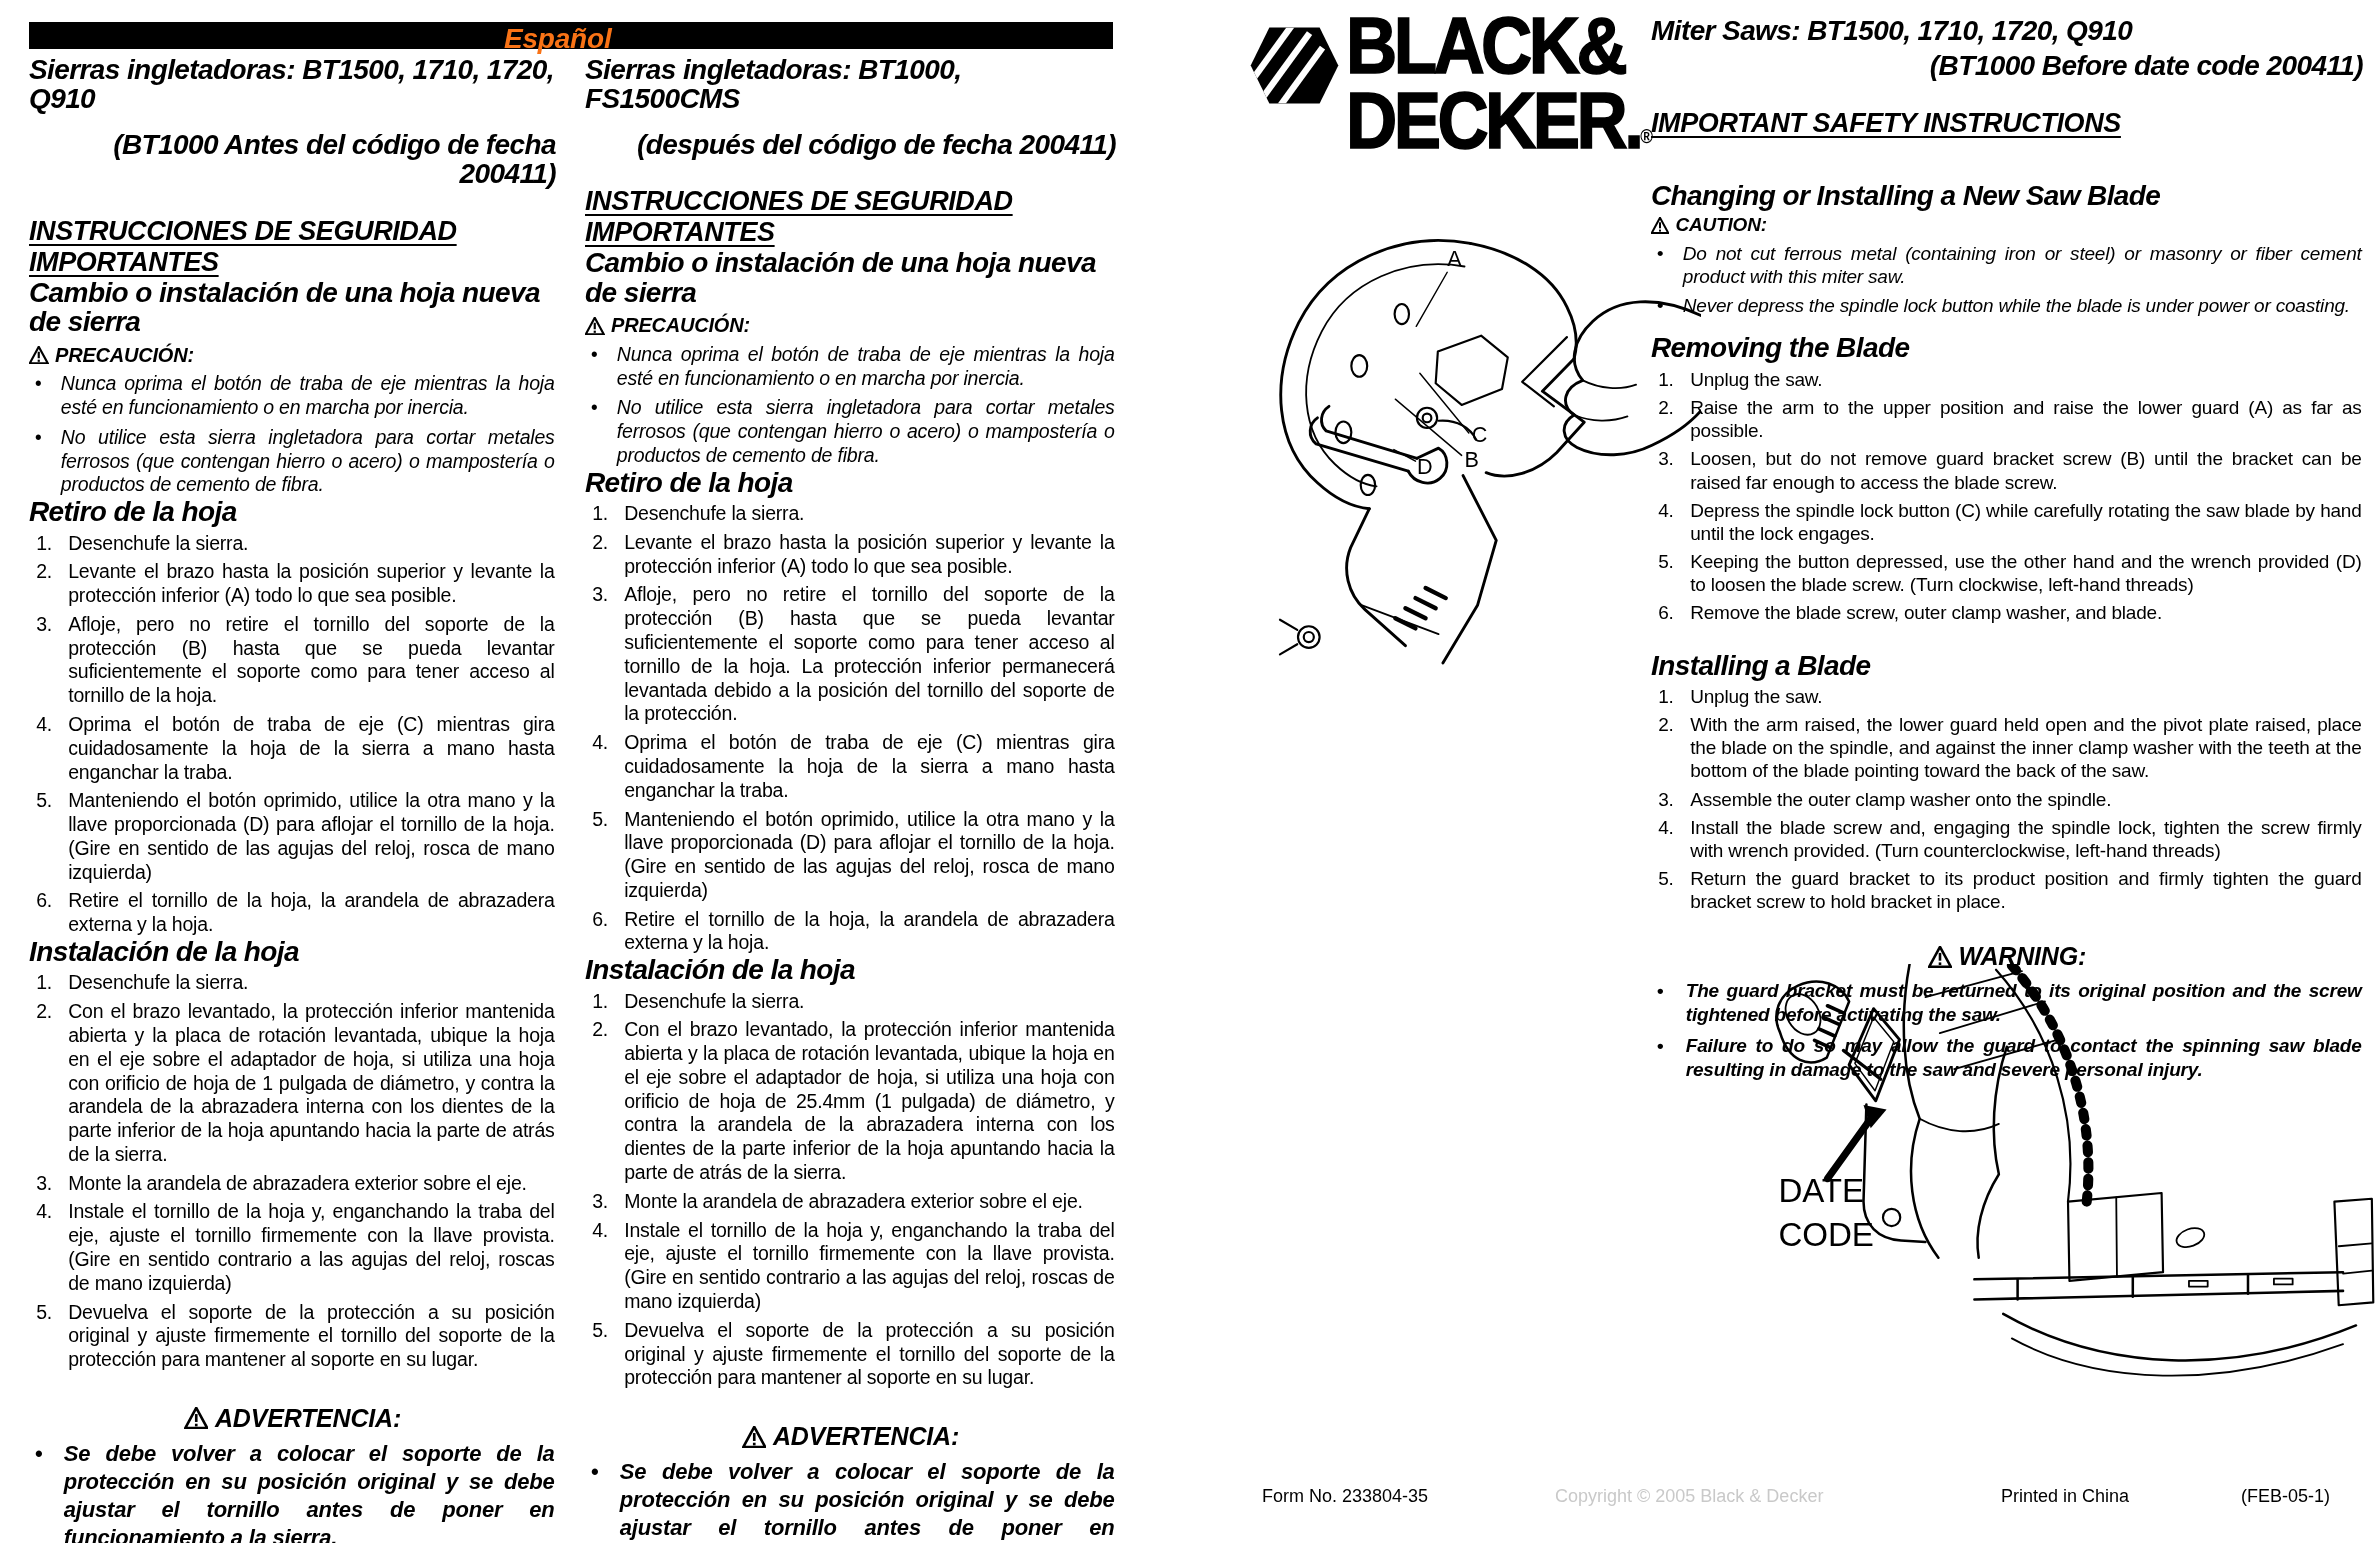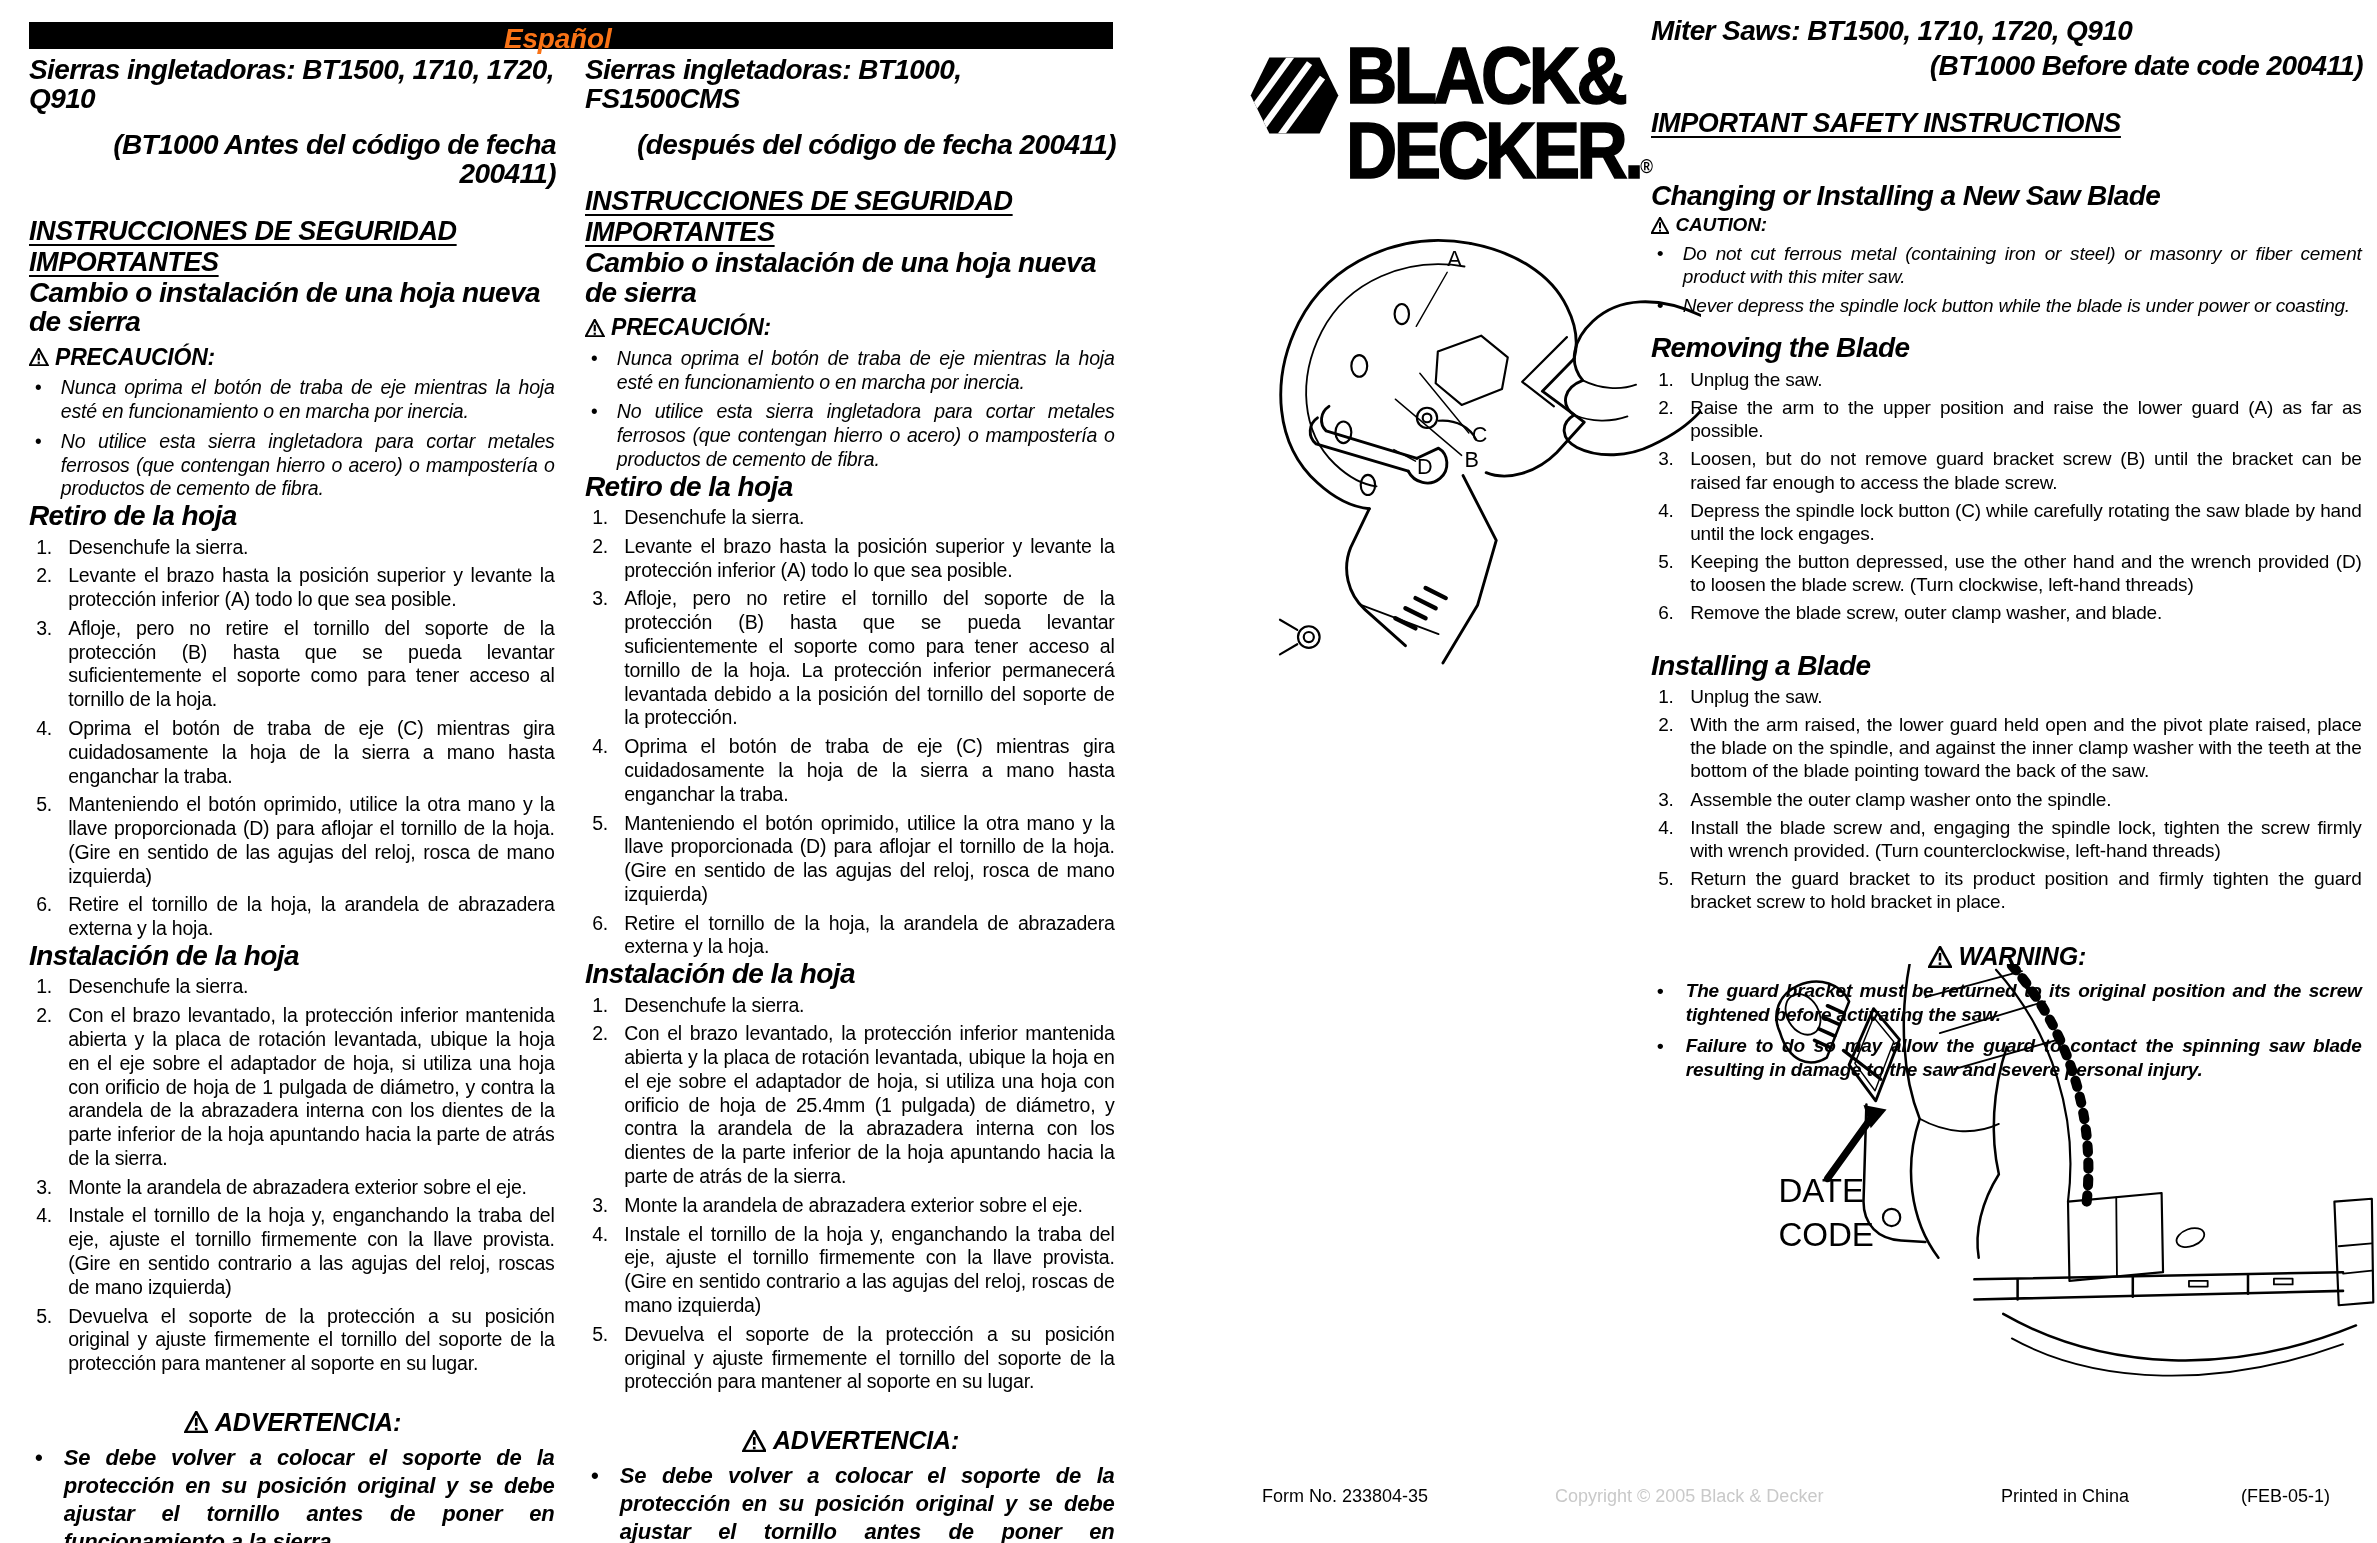--- a/index.html
+++ b/index.html
@@ -21,38 +21,38 @@
   .doc-subtitle{font-size:28px; font-weight:700; font-style:italic; line-height:1.05; letter-spacing:-0.6px; margin-top:16px;text-align:right;}
   .safety-heading{
     font-size:27px; font-weight:700; font-style:italic; text-align:left; line-height:1.15;
     margin-top:27px; text-decoration:underline; text-decoration-thickness:2.2px; text-underline-offset:3.6px;
     letter-spacing:-0.4px;
   }
   .section-heading{font-size:28px; font-weight:700; font-style:italic; line-height:1.05;
     letter-spacing:-0.6px;}
   .section-heading.tight{margin-top:42px;}
   .alert-row{display:flex; align-items:center; gap:6.5px; margin-top:7.2px;
-    font-size:23px; font-weight:700; font-style:italic;}
+    font-size:20px; font-weight:700; font-style:italic;}
   .alert-row.big{font-size:25px; margin-top:32px;justify-content:center;}
   .tri{flex:0 0 auto; display:block;}
   
   .bullet{display:flex; margin-top:5.8px; font-size:19.5px; font-style:italic; line-height:1.22;}
   .bullet::before{content:"\2022"; flex:0 0 26px; padding-left:5.8px;}
   .bullet .txt{flex:1; text-align:justify; padding-right:1.4px;}
   .bullet.boldit{font-weight:700; font-size:22px; line-height:1.27; margin-top:7.2px;}
   .bullet.boldit::before{flex:0 0 29px;}
   
   .steps{counter-reset:step; margin-top:2.9px;}
   .step{display:flex; margin-top:5px; font-size:19.5px; line-height:1.22;}
   .step::before{counter-increment:step; content:counter(step) "."; flex:0 0 32px; padding-left:7.2px;}
   .step .txt{flex:1; text-align:justify; padding-right:1.4px;}
   .col.en .step{font-size:19px;}
   .col.en .bullet{font-size:19px;}
   
-  .logo{position:absolute; left:1249px; top:44px; width:414px; height:173px;}
+  .logo{position:absolute; left:1249px; top:14px; width:414px; height:173px;}
   .logo .hex{position:absolute; left:0; top:11.5px;}
   .logo .words{position:absolute; left:97px; top:-5.8px; font-weight:700; font-size:71px;
     line-height:0.95; letter-spacing:-3.6px; transform:scaleY(1.12); transform-origin:top left;
     -webkit-text-stroke:1.4px #000;}
   .logo .reg{font-size:17.3px; -webkit-text-stroke:0; letter-spacing:0; vertical-align:4.3px;}
   
   .saw-diagram{position:absolute; left:1254px; top:229px; width:447px; height:465px;}
   .dc-diagram{position:absolute; left:1758px; top:964px; width:620px; height:450px;}
   svg text{font-family:"Liberation Sans", sans-serif;}
   

